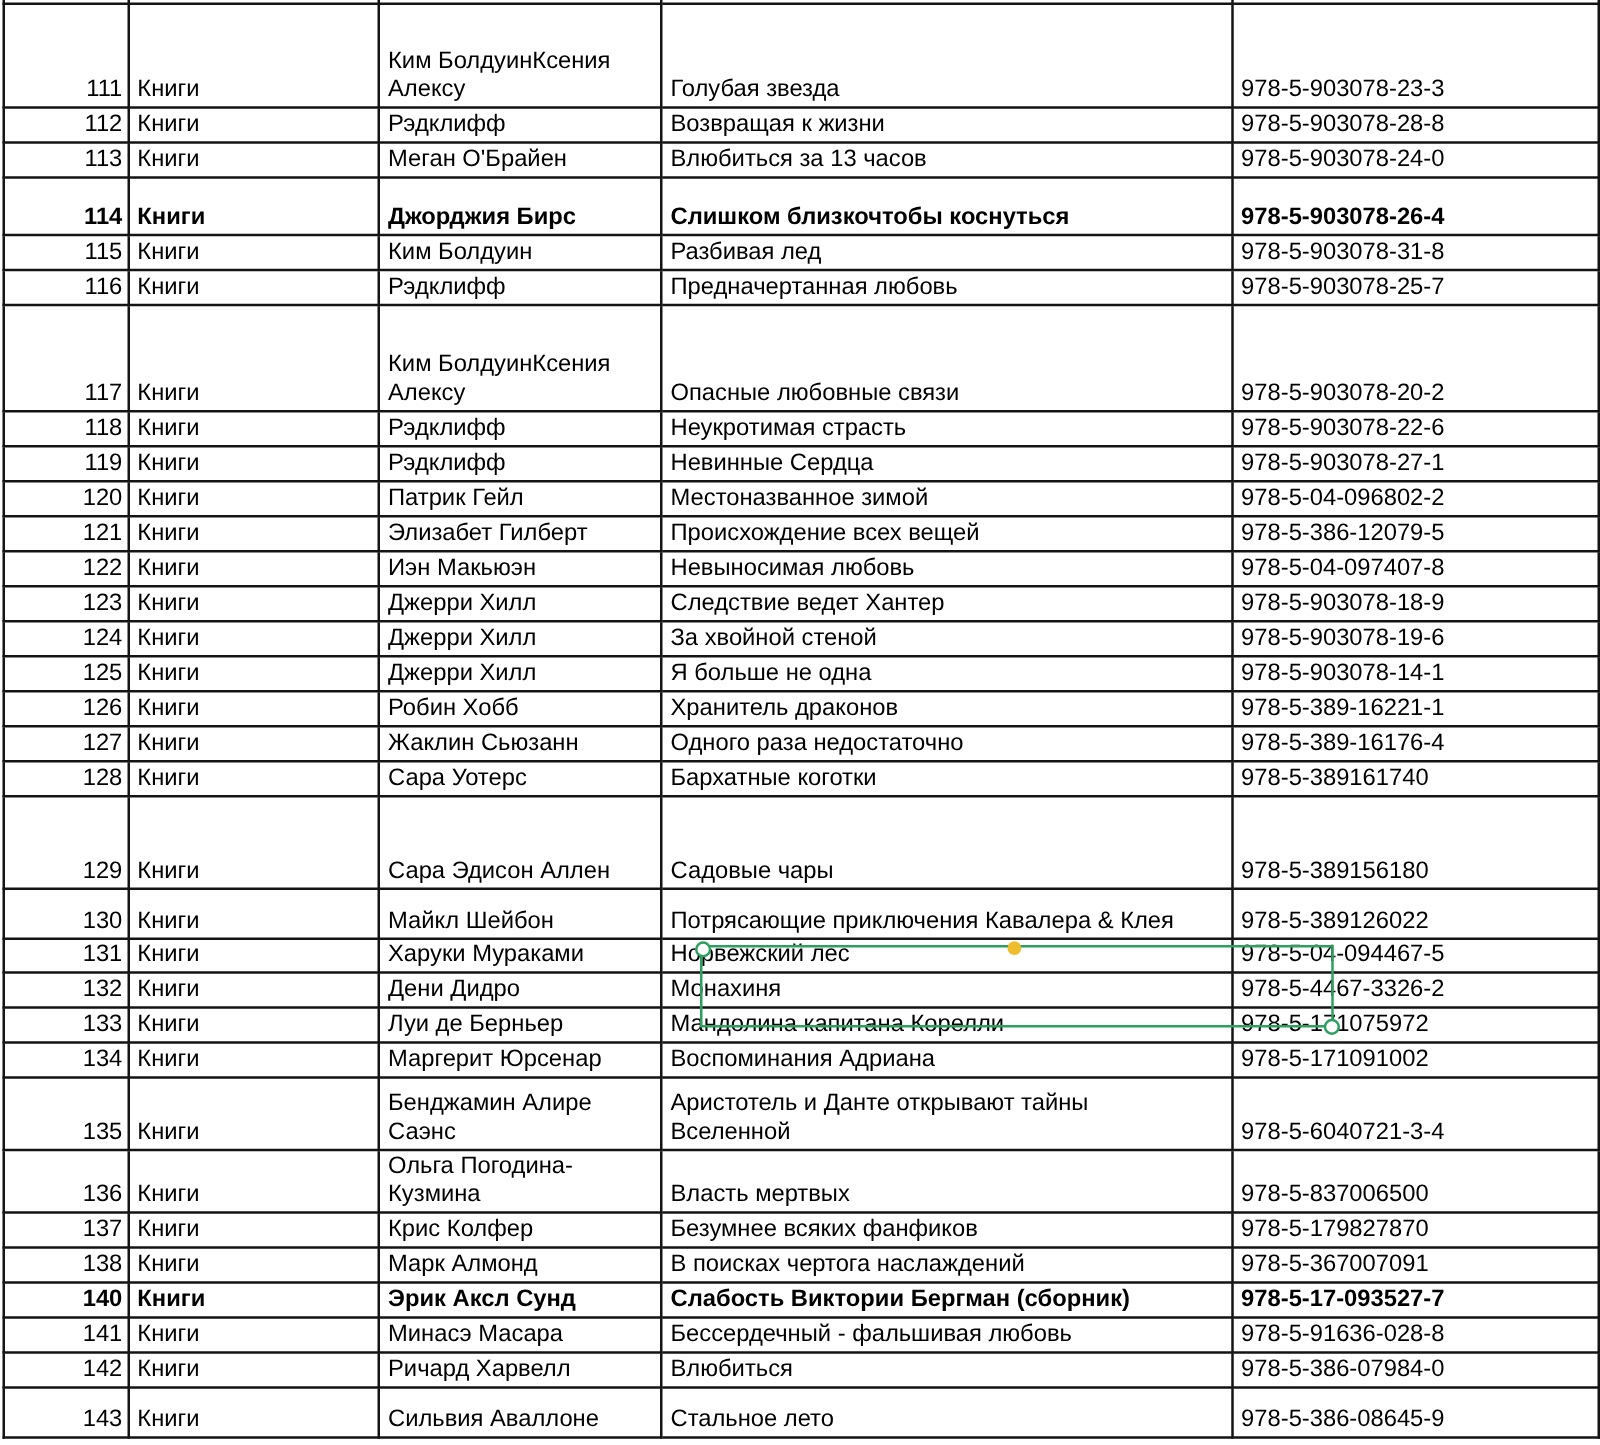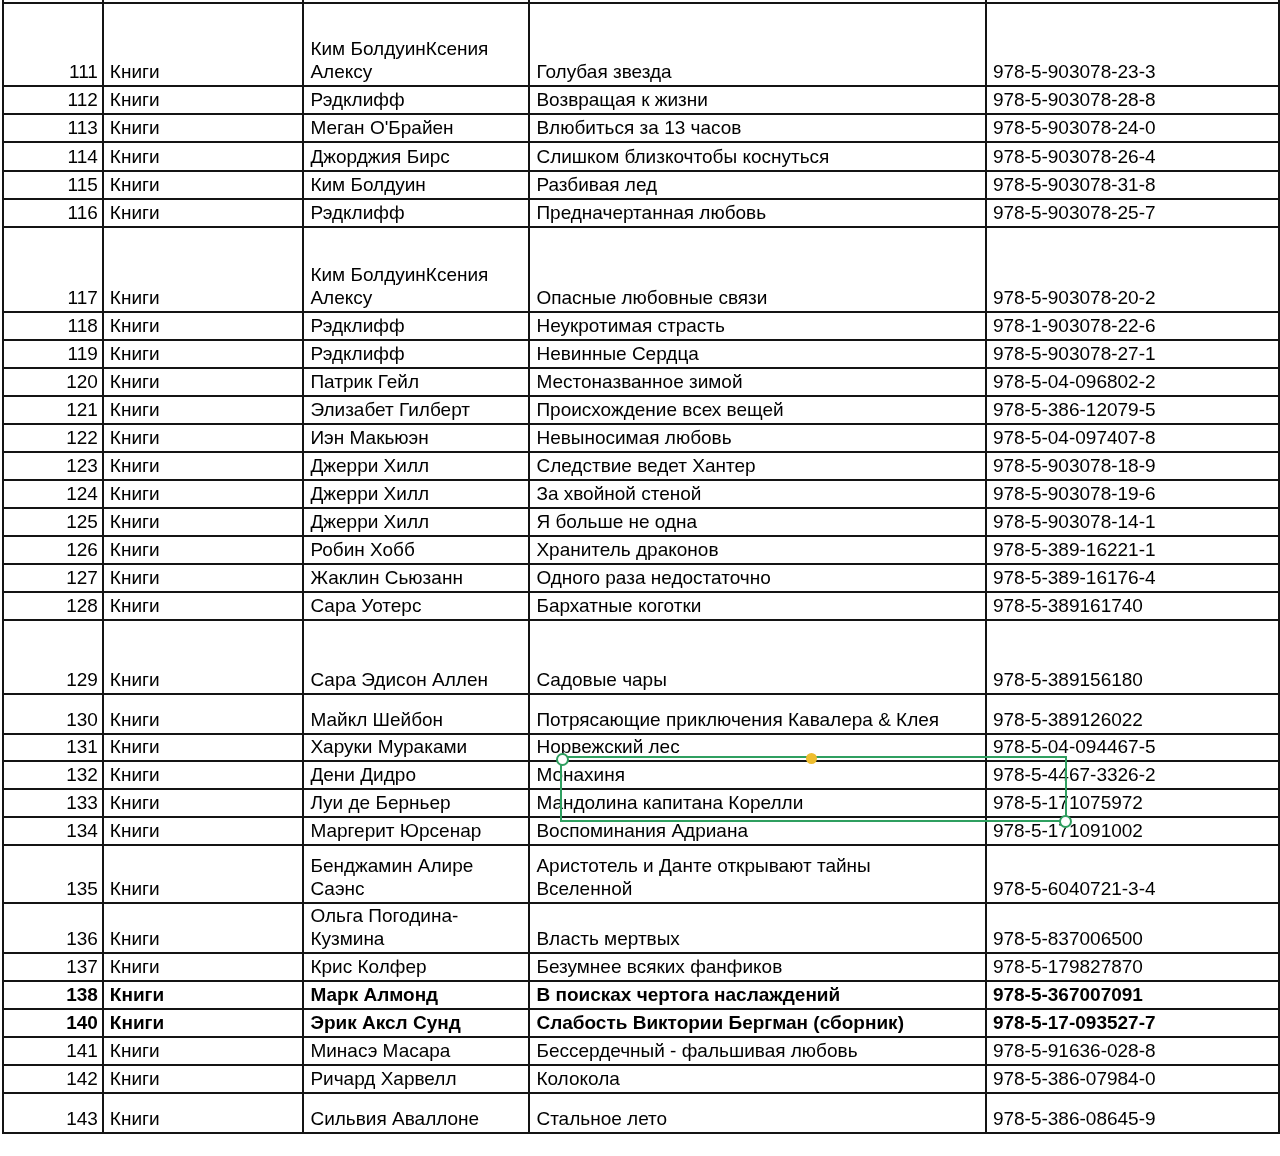--- a/index.html
+++ b/index.html
@@ -95,21 +95,21 @@
           <td class="c-title">Возвращая к жизни</td>
           <td class="c-isbn">978-5-903078-28-8</td>
         </tr>
         <tr style="height: 28px;">
           <td class="c-num">113</td>
           <td class="c-cat">Книги</td>
           <td class="c-auth">Меган О'Брайен</td>
           <td class="c-title">Влюбиться за 13 часов</td>
           <td class="c-isbn">978-5-903078-24-0</td>
         </tr>
-        <tr style="height: 29px;">
+        <tr style="height: 46px; font-weight: bold;">
           <td class="c-num">114</td>
           <td class="c-cat">Книги</td>
           <td class="c-auth">Джорджия Бирс</td>
           <td class="c-title">Слишком близкочтобы коснуться</td>
           <td class="c-isbn">978-5-903078-26-4</td>
         </tr>
         <tr style="height: 28px;">
           <td class="c-num">115</td>
           <td class="c-cat">Книги</td>
           <td class="c-auth">Ким Болдуин</td>
@@ -129,21 +129,21 @@
           <td class="c-auth">Ким БолдуинКсения
 Алексу</td>
           <td class="c-title">Опасные любовные связи</td>
           <td class="c-isbn">978-5-903078-20-2</td>
         </tr>
         <tr style="height: 28px;">
           <td class="c-num">118</td>
           <td class="c-cat">Книги</td>
           <td class="c-auth">Рэдклифф</td>
           <td class="c-title">Неукротимая страсть</td>
-          <td class="c-isbn">978-1-903078-22-6</td>
+          <td class="c-isbn">978-5-903078-22-6</td>
         </tr>
         <tr style="height: 28px;">
           <td class="c-num">119</td>
           <td class="c-cat">Книги</td>
           <td class="c-auth">Рэдклифф</td>
           <td class="c-title">Невинные Сердца</td>
           <td class="c-isbn">978-5-903078-27-1</td>
         </tr>
         <tr style="height: 28px;">
           <td class="c-num">120</td>
@@ -267,21 +267,21 @@
           <td class="c-title">Власть мертвых</td>
           <td class="c-isbn">978-5-837006500</td>
         </tr>
         <tr style="height: 28px;">
           <td class="c-num">137</td>
           <td class="c-cat">Книги</td>
           <td class="c-auth">Крис Колфер</td>
           <td class="c-title">Безумнее всяких фанфиков</td>
           <td class="c-isbn">978-5-179827870</td>
         </tr>
-        <tr style="height: 28px; font-weight: bold;">
+        <tr style="height: 28px;">
           <td class="c-num">138</td>
           <td class="c-cat">Книги</td>
           <td class="c-auth">Марк Алмонд</td>
           <td class="c-title">В поисках чертога наслаждений</td>
           <td class="c-isbn">978-5-367007091</td>
         </tr>
         <tr style="height: 28px; font-weight: bold;">
           <td class="c-num">140</td>
           <td class="c-cat">Книги</td>
           <td class="c-auth">Эрик Аксл Сунд</td>
@@ -292,21 +292,21 @@
           <td class="c-num">141</td>
           <td class="c-cat">Книги</td>
           <td class="c-auth">Минасэ Масара</td>
           <td class="c-title">Бессердечный - фальшивая любовь</td>
           <td class="c-isbn">978-5-91636-028-8</td>
         </tr>
         <tr style="height: 28px;">
           <td class="c-num">142</td>
           <td class="c-cat">Книги</td>
           <td class="c-auth">Ричард Харвелл</td>
-          <td class="c-title">Колокола</td>
+          <td class="c-title">Влюбиться</td>
           <td class="c-isbn">978-5-386-07984-0</td>
         </tr>
         <tr style="height: 40px;">
           <td class="c-num">143</td>
           <td class="c-cat">Книги</td>
           <td class="c-auth">Сильвия Аваллоне</td>
           <td class="c-title">Стальное лето</td>
           <td class="c-isbn">978-5-386-08645-9</td>
         </tr>
       </tbody>

